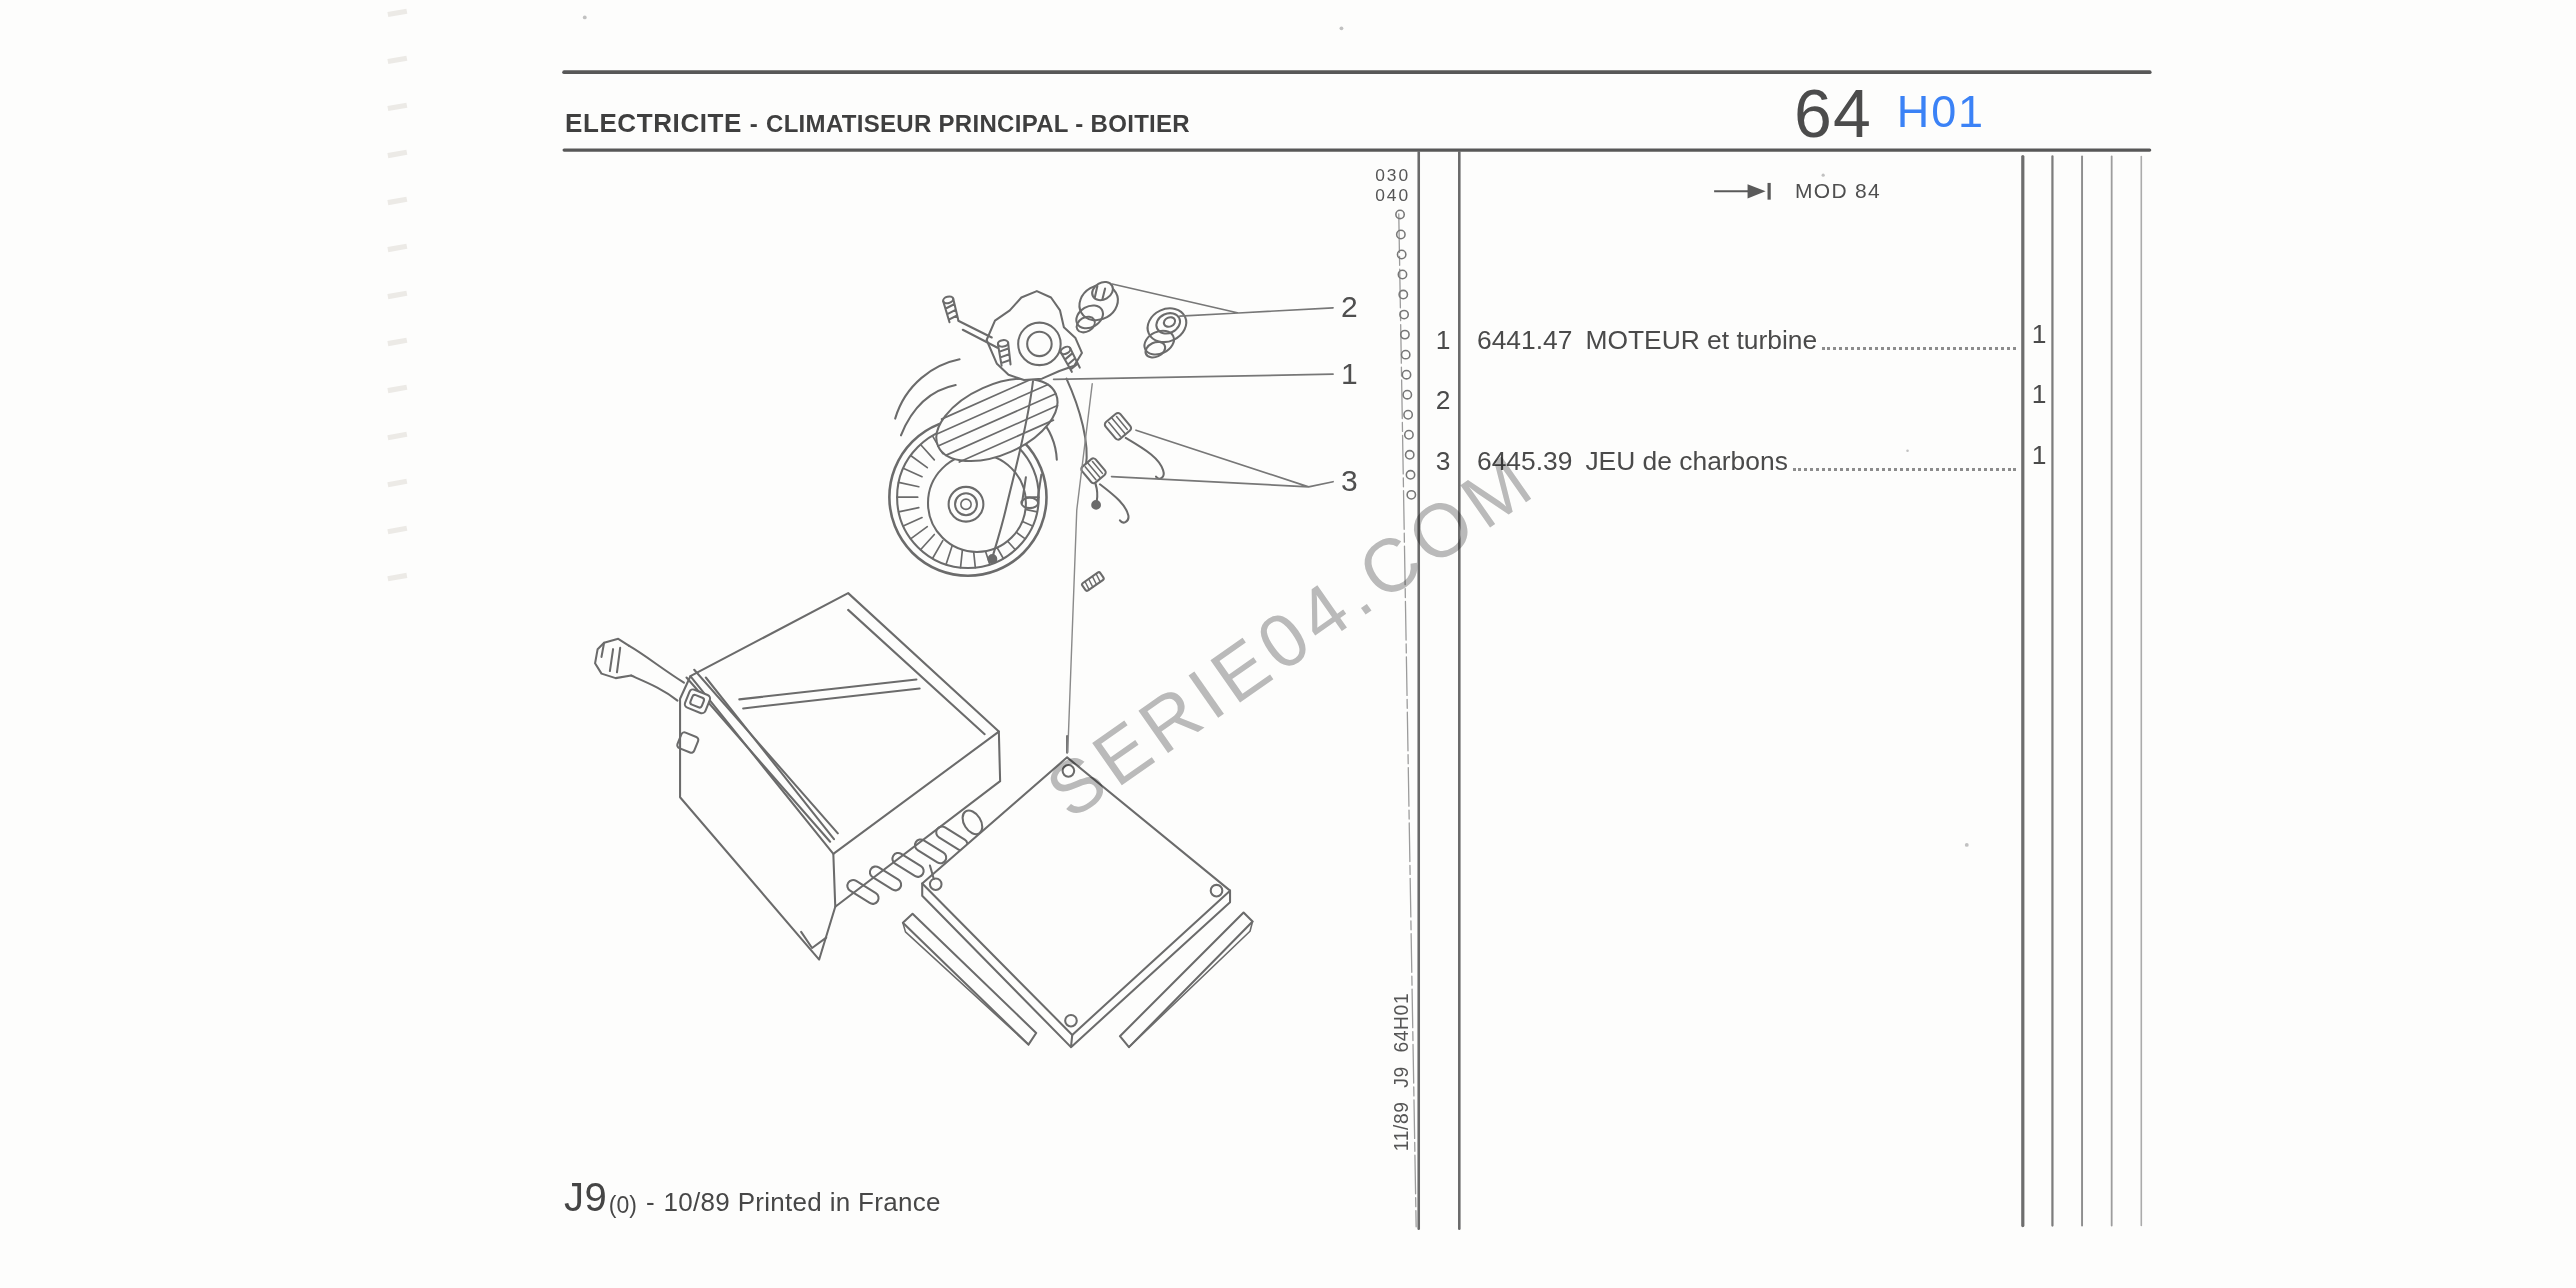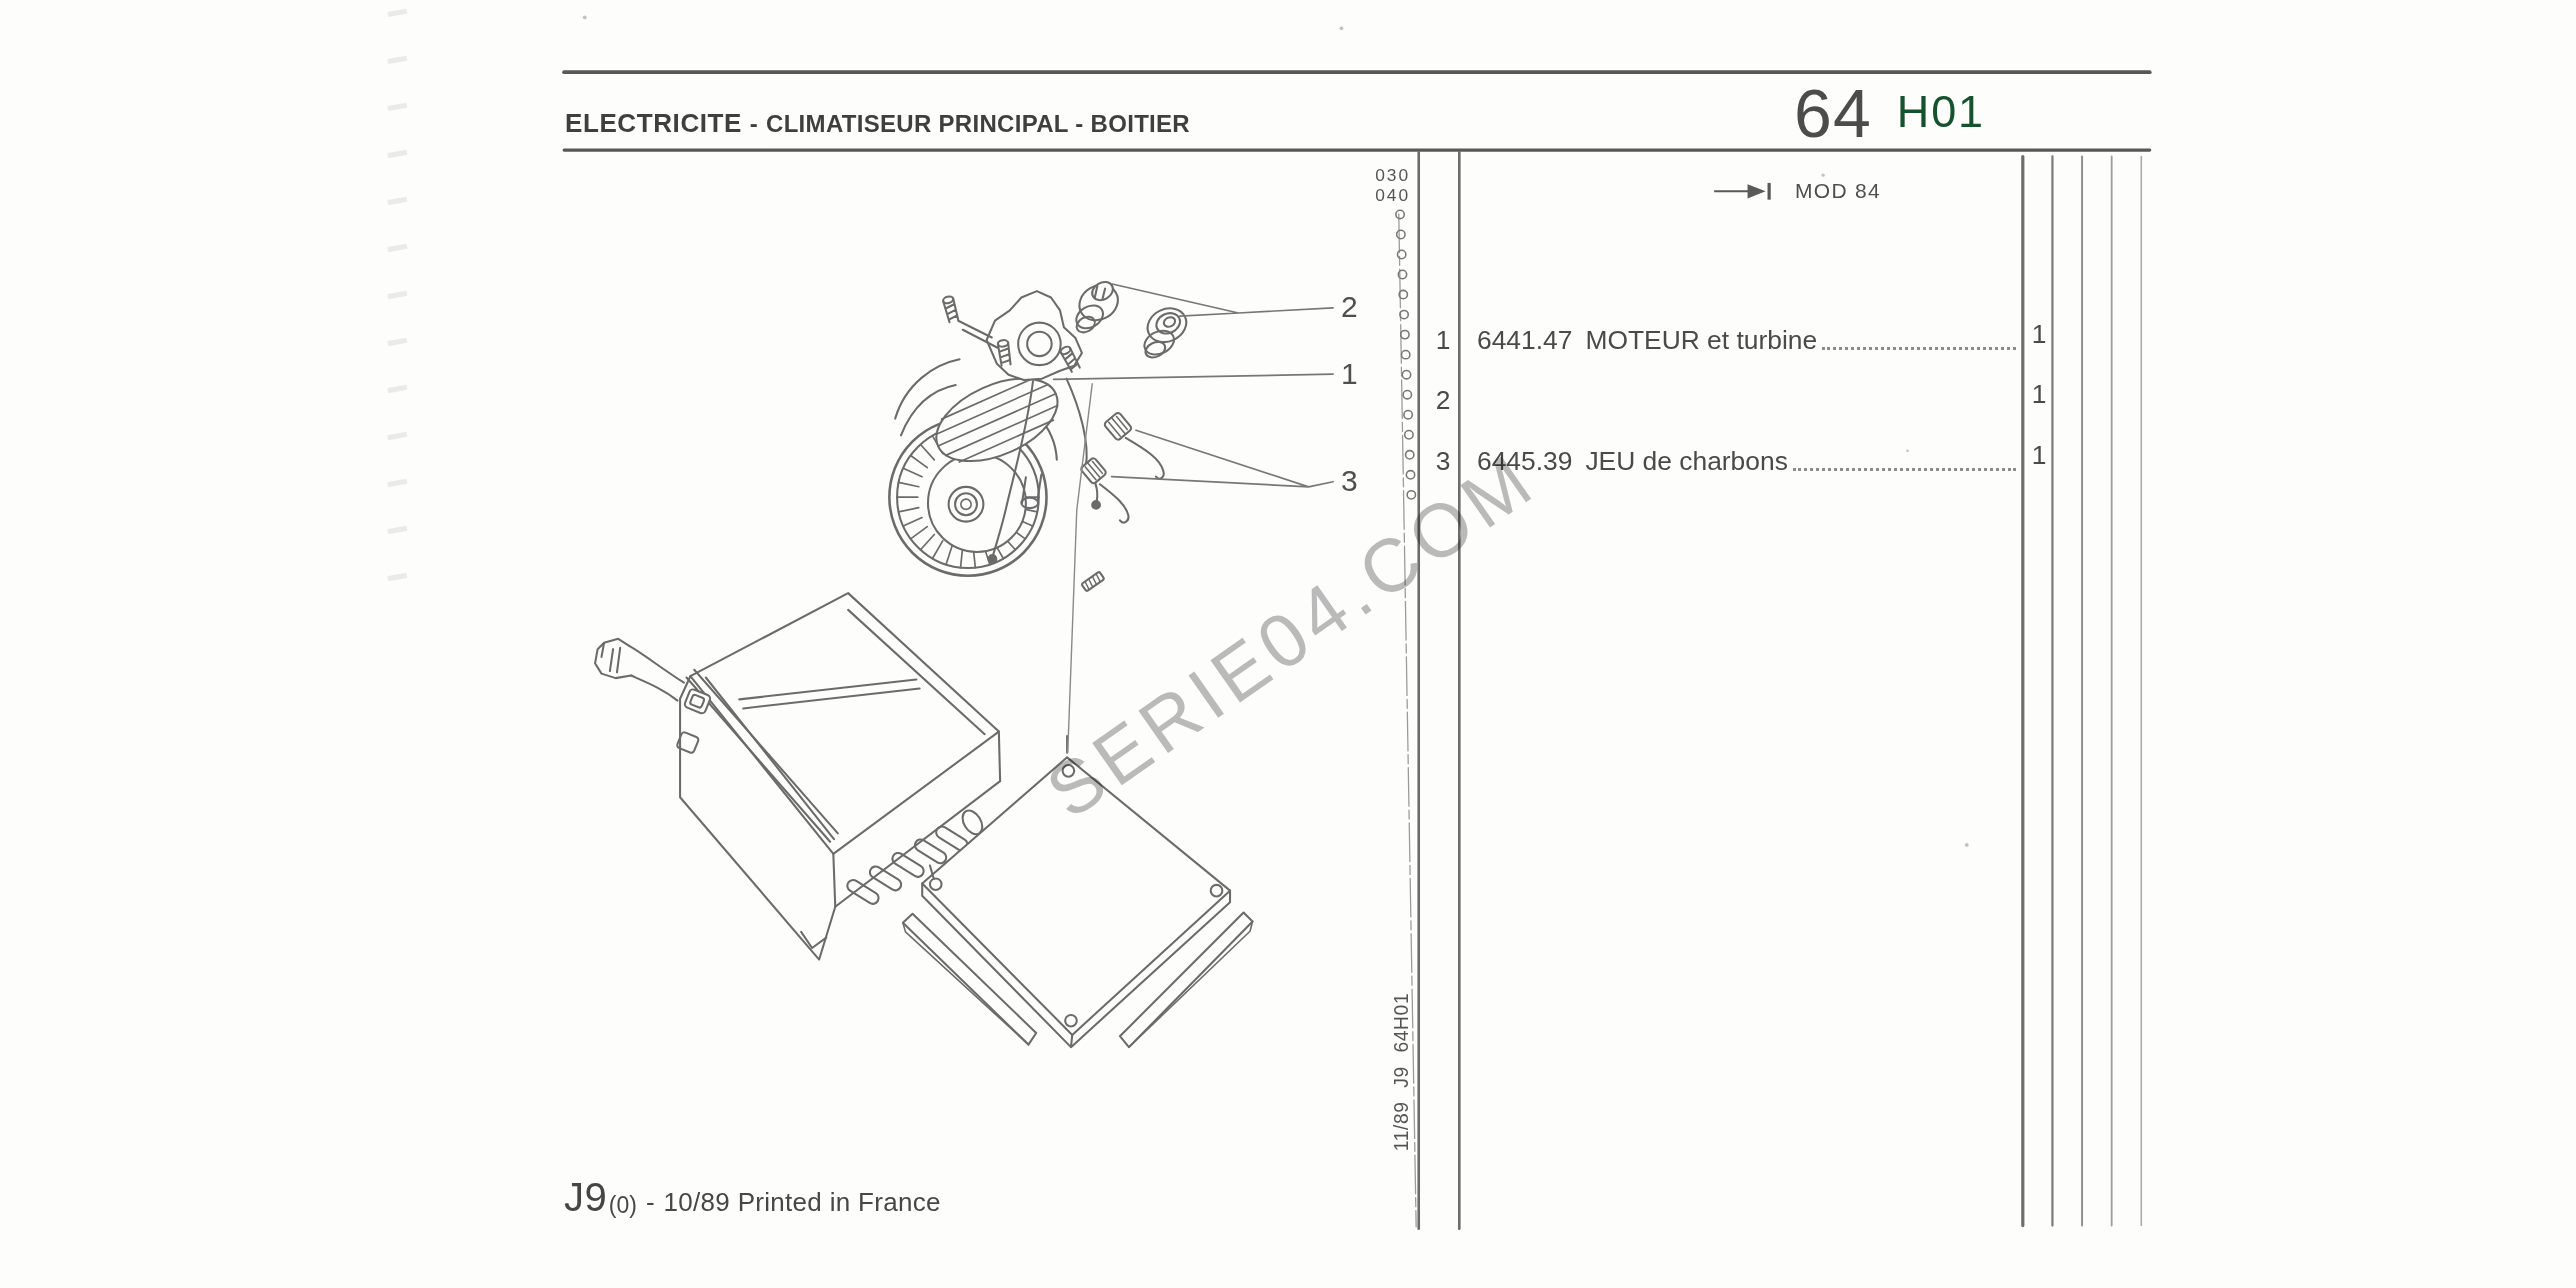--- a/index.html
+++ b/index.html
@@ -8,21 +8,21 @@
   svg.art{position:absolute;left:0;top:0;width:2576px;height:1288px;}
   svg.art *{vector-effect:none;}
 
   
   .abs{position:absolute;}
   .hdr-title{left:565px;top:108px;font-weight:bold;color:#3f3f3f;font-size:26px;letter-spacing:0.6px;white-space:nowrap;}
   .hdr-title .sep{font-size:24px;margin:0 7.7px;}
   .hdr-title .sub{font-size:24px;letter-spacing:0.3px;}
   .page-num{left:1794px;top:79px;display:flex;align-items:baseline;color:#4c4c4c;}
   .page-num .n64{font-size:68px;line-height:1;letter-spacing:1.3px;}
-  .page-num .h01{font-size:45px;line-height:1;margin-left:24.5px;letter-spacing:1.9px;transform:translateY(-9.7px);color:#14532d;}
+  .page-num .h01{font-size:45px;line-height:1;margin-left:24.5px;letter-spacing:1.9px;transform:translateY(-9.7px);color:#3b82f6;}
   .rev{left:1352px;width:58px;text-align:right;font-size:17.4px;letter-spacing:1.9px;color:#565656;}
   .rev1{top:165px;} .rev2{top:185px;}
   .modnote{left:1714px;top:178px;display:flex;align-items:center;height:26px;color:#4f4f4f;}
   .modnote .lbl{font-size:21px;letter-spacing:1.3px;margin-left:19px;}
   .ref{width:36px;left:1425px;text-align:center;font-size:26.4px;line-height:31px;color:#4a4a4a;}
   .prow{left:1477px;width:540px;display:flex;align-items:flex-end;font-size:26.4px;line-height:31px;color:#4a4a4a;white-space:nowrap;text-align:right;}
   .prow .code{margin-right:13px;}
   .prow .leader{flex:1;height:0;border-bottom:3.9px dotted #8c8c8c;margin:0 1.3px 5.8px 5.2px;}
   .qty{width:26px;left:2026px;text-align:center;font-size:26.4px;line-height:31px;color:#4a4a4a;}
   .callout{font-size:30px;line-height:32px;color:#4f4f4f;}

